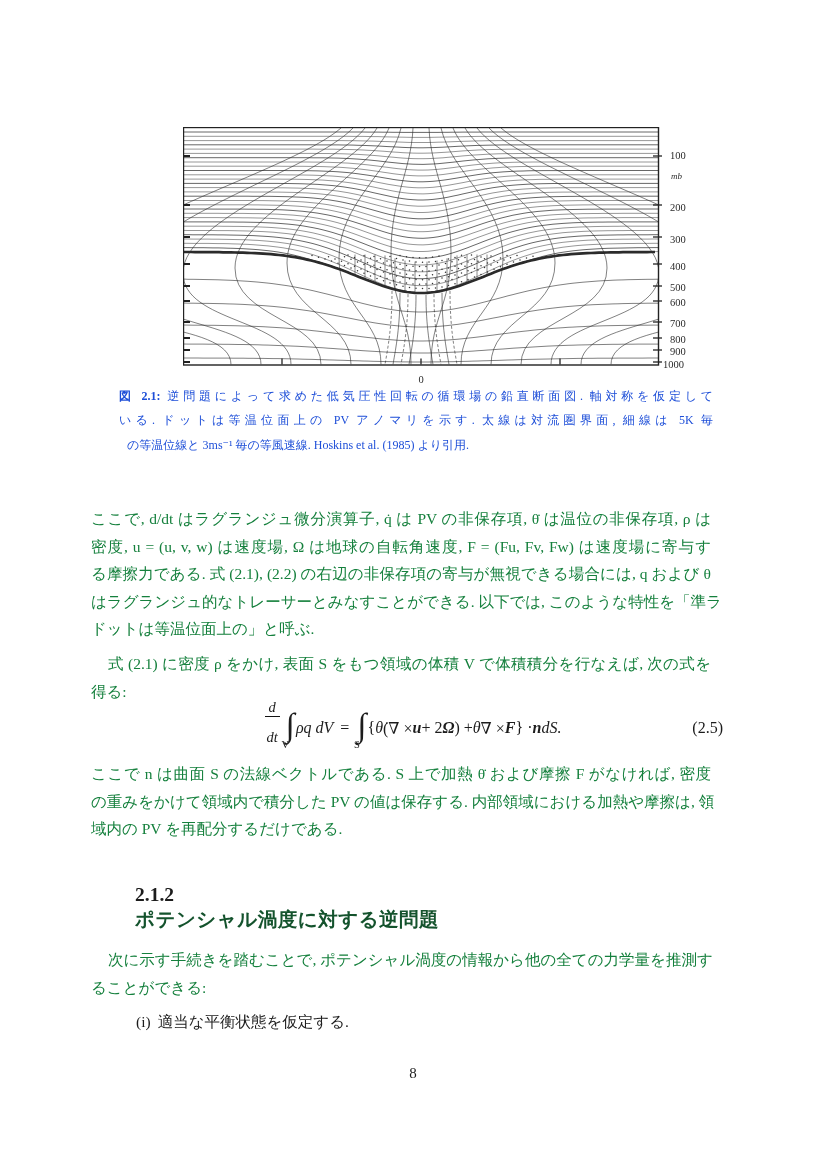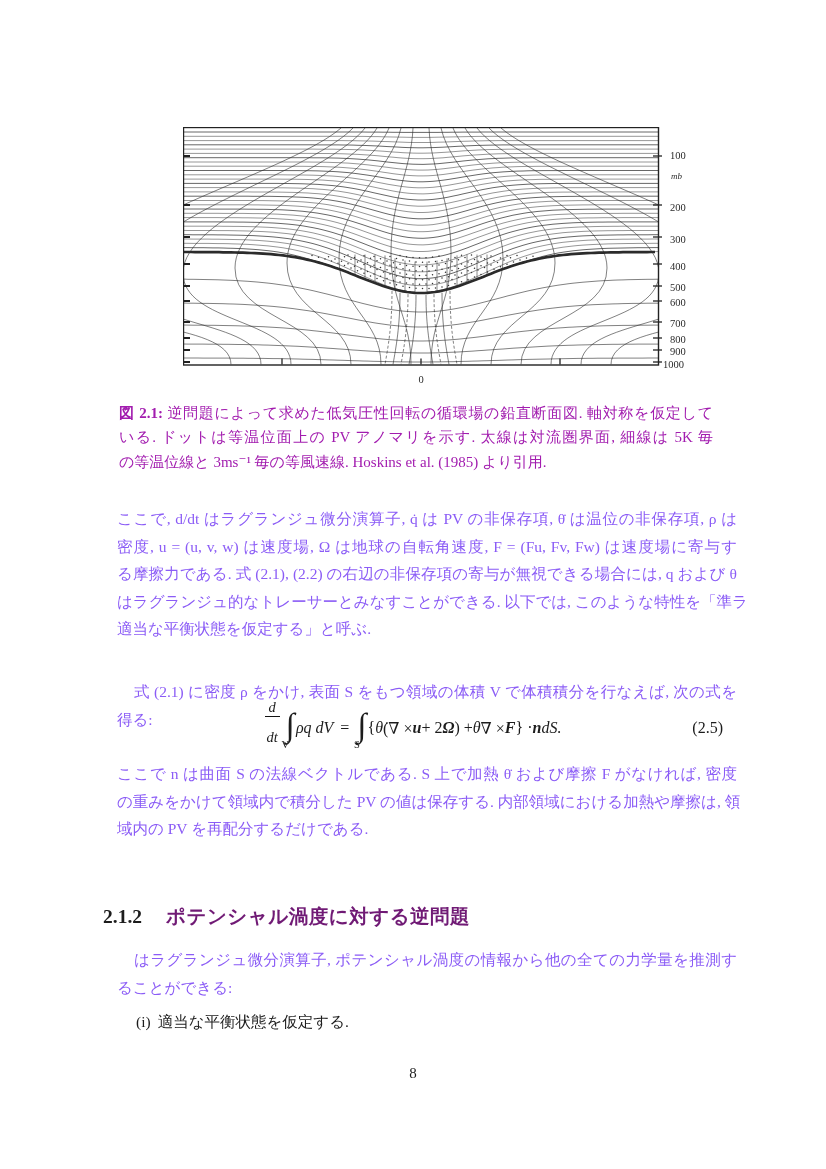--- a/index.html
+++ b/index.html
@@ -6,49 +6,49 @@
   body{
     width:826px;height:1169px;position:relative;background:#ffffff;
     font-family:"Liberation Serif","DejaVu Serif",serif;color:#1c1c1c;
     overflow:hidden;
   }
   .abs{position:absolute;}
   
   #figure-wrap{left:183px;top:127px;width:545px;height:262px;}
   #fig-svg{width:545px;height:262px;display:block;}
   
-  #caption{left:119px;top:401px;width:594px;font-size:15px;line-height:24.4px;color:#a21caf;}
+  #caption{left:119px;top:384px;width:594px;font-size:12px;line-height:24.4px;color:#1d4ed8;}
   #caption .line{text-align:justify;text-align-last:justify;}
-  #caption .line.last{text-align-last:left;}
+  #caption .line.last{text-align-last:left;margin-left:8px;}
   .bold{font-weight:bold;}
   
-  .para{left:117px;width:620px;font-size:15.5px;color:#8b5cf6;}
+  .para{left:91px;width:620px;font-size:15.5px;color:#15803d;}
   .para .line{line-height:27.5px;height:27.5px;text-align:justify;text-align-last:justify;white-space:nowrap;}
   .para .line.last{text-align-last:left;}
   .para .line.ind{padding-left:17px;}
   #p1{top:505px;}
-  #p2{top:650px;margin-top:28px;}
+  #p2{top:650px;}
   #p3{top:760px;}
   #p4{top:946px;}
   
   #equation{left:103px;top:697px;width:620px;height:62px;display:flex;align-items:center;justify-content:center;font-size:16px;}
   #equation .eqnum{position:absolute;right:0;top:50%;transform:translateY(-50%);font-style:normal;}
   .frac{display:inline-flex;flex-direction:column;align-items:center;font-style:italic;font-size:14.5px;line-height:1.15;margin-right:5px;vertical-align:middle;}
   .frac .den{border-top:1.2px solid #111;padding:12px 2px;}
   .intg{display:inline-flex;flex-direction:column;align-items:center;margin:0 1px;}
   .intg .sym{font-size:33px;line-height:36px;font-style:normal;}
   .intg .sub{font-size:10.5px;line-height:8px;margin-top:-2px;transform:translateX(-5px);font-style:normal;}
   .mi{font-style:italic;}
   .mbi{font-style:italic;font-weight:bold;}
   .mup{font-style:normal;}
   .eqgap{display:inline-block;width:7px;}
   
-  #heading{left:103px;top:903px;font-size:19.5px;display:flex;align-items:baseline;}
+  #heading{left:103px;top:884px;font-size:19.5px;display:flex;align-items:baseline;flex-direction:column;}
   #heading .num{font-weight:bold;font-family:"Liberation Serif","DejaVu Serif",serif;}
-  #heading .title{margin-left:24px;font-family:"Liberation Sans","DejaVu Sans",sans-serif;font-weight:600;letter-spacing:0.5px;color:#701a75;}
+  #heading .title{margin-left:32px;font-family:"Liberation Sans","DejaVu Sans",sans-serif;font-weight:600;letter-spacing:0.5px;color:#14532d;}
   
   #list-item{left:136px;top:1012px;font-size:15.5px;}
   #list-item .marker{margin-right:7px;}
   
   #page-number{left:0;top:1065px;width:826px;text-align:center;font-size:15px;}
   svg text{font-family:"Liberation Serif","DejaVu Serif",serif;fill:#2a2a2a;}
 </style>
 </head>
 <body>
 
@@ -349,21 +349,21 @@
   <div class="line"><span class="bold">図 2.1:</span><span> 逆問題によって求めた低気圧性回転の循環場の鉛直断面図. 軸対称を仮定して</span></div>
   <div class="line">いる. ドットは等温位面上の PV アノマリを示す. 太線は対流圏界面, 細線は 5K 毎</div>
   <div class="line last">の等温位線と 3ms⁻¹ 毎の等風速線. Hoskins et al. (1985) より引用.</div>
 </div>
 
 <div class="abs para" id="p1">
   <div class="line">ここで, d/dt はラグランジュ微分演算子, q̇ は PV の非保存項, θ̇ は温位の非保存項, ρ は</div>
   <div class="line">密度, u = (u, v, w) は速度場, Ω は地球の自転角速度, F = (Fu, Fv, Fw) は速度場に寄与す</div>
   <div class="line">る摩擦力である. 式 (2.1), (2.2) の右辺の非保存項の寄与が無視できる場合には, q および θ</div>
   <div class="line">はラグランジュ的なトレーサーとみなすことができる. 以下では, このような特性を「準ラ</div>
-  <div class="line last">適当な平衡状態を仮定する」と呼ぶ.</div>
+  <div class="line last">ドットは等温位面上の」と呼ぶ.</div>
 </div>
 
 <div class="abs para" id="p2">
   <div class="line ind">式 (2.1) に密度 ρ をかけ, 表面 S をもつ領域の体積 V で体積積分を行なえば, 次の式を</div>
   <div class="line last">得る:</div>
 </div>
 
 <div class="abs" id="equation">
   <span class="frac">
     <span>d</span>
@@ -402,21 +402,21 @@
   <div class="line">の重みをかけて領域内で積分した PV の値は保存する. 内部領域における加熱や摩擦は, 領</div>
   <div class="line last">域内の PV を再配分するだけである.</div>
 </div>
 
 <div class="abs" id="heading">
   <span class="num">2.1.2</span>
   <span class="title">ポテンシャル渦度に対する逆問題</span>
 </div>
 
 <div class="abs para" id="p4">
-  <div class="line ind">はラグランジュ微分演算子, ポテンシャル渦度の情報から他の全ての力学量を推測す</div>
+  <div class="line ind">次に示す手続きを踏むことで, ポテンシャル渦度の情報から他の全ての力学量を推測す</div>
   <div class="line last">ることができる:</div>
 </div>
 
 <div class="abs" id="list-item">
   <span class="marker">(i)</span><span>適当な平衡状態を仮定する.</span>
 </div>
 
 <div class="abs" id="page-number">8</div>
 
 </body></html>

